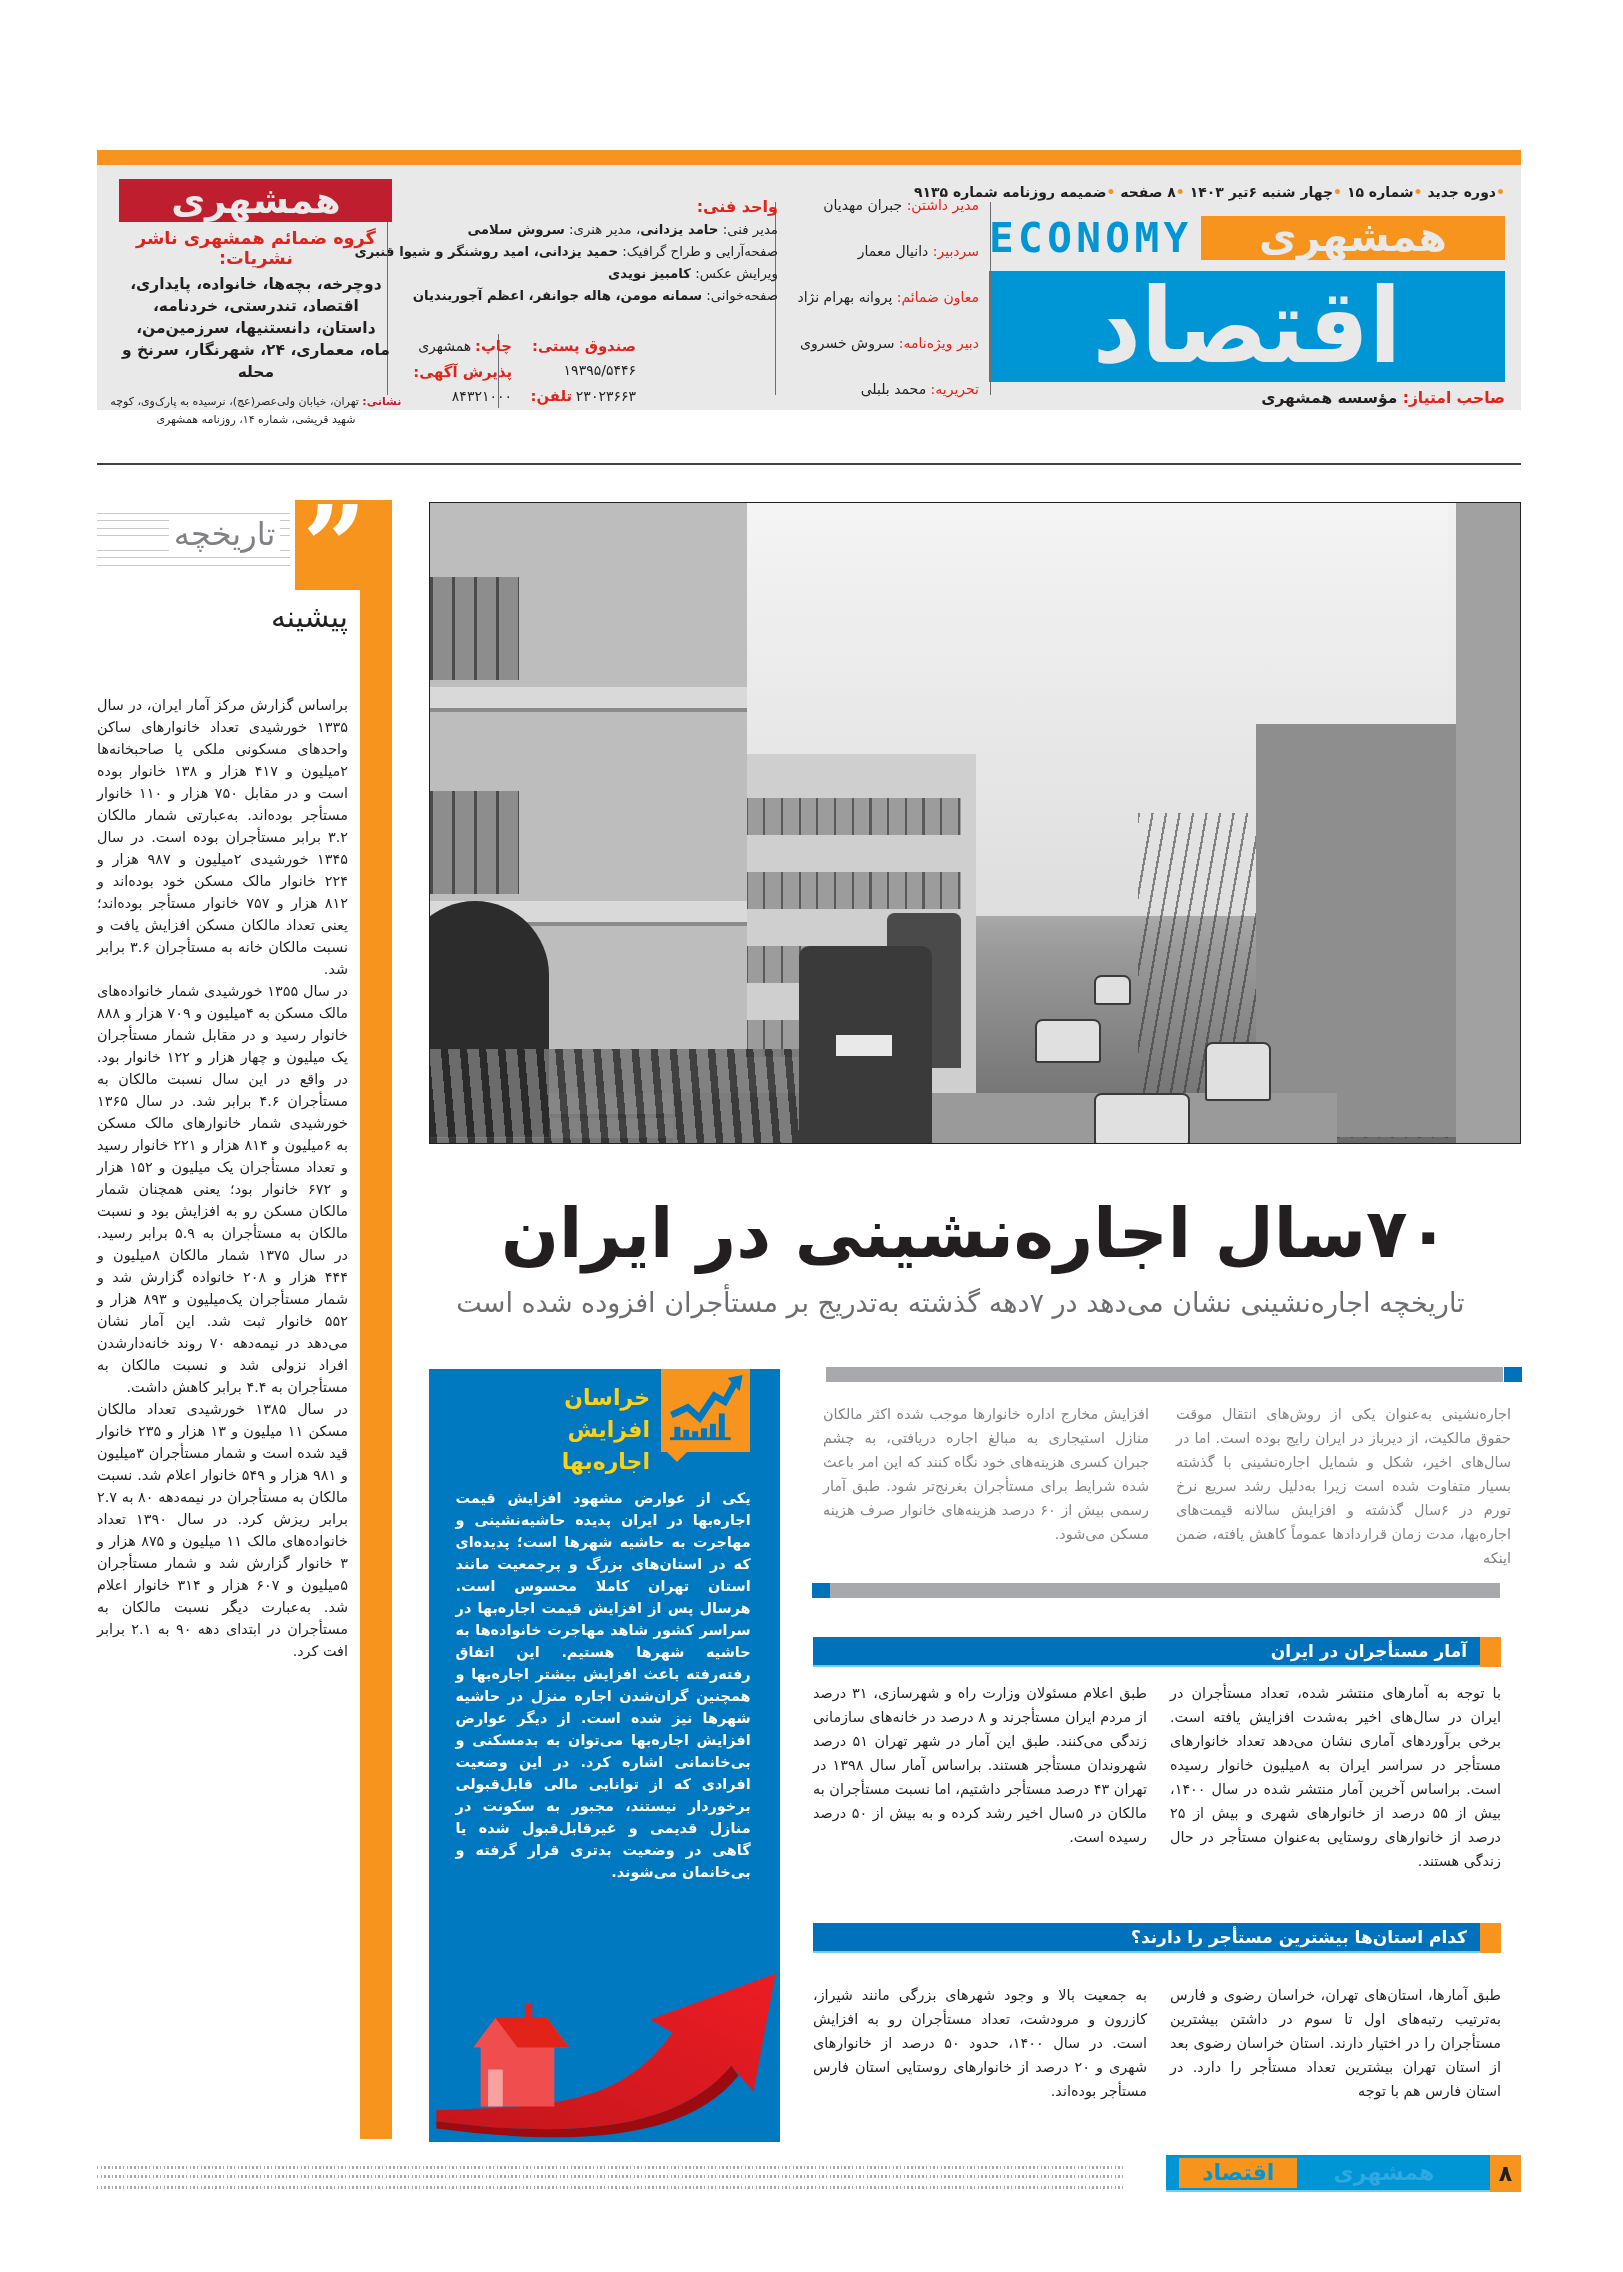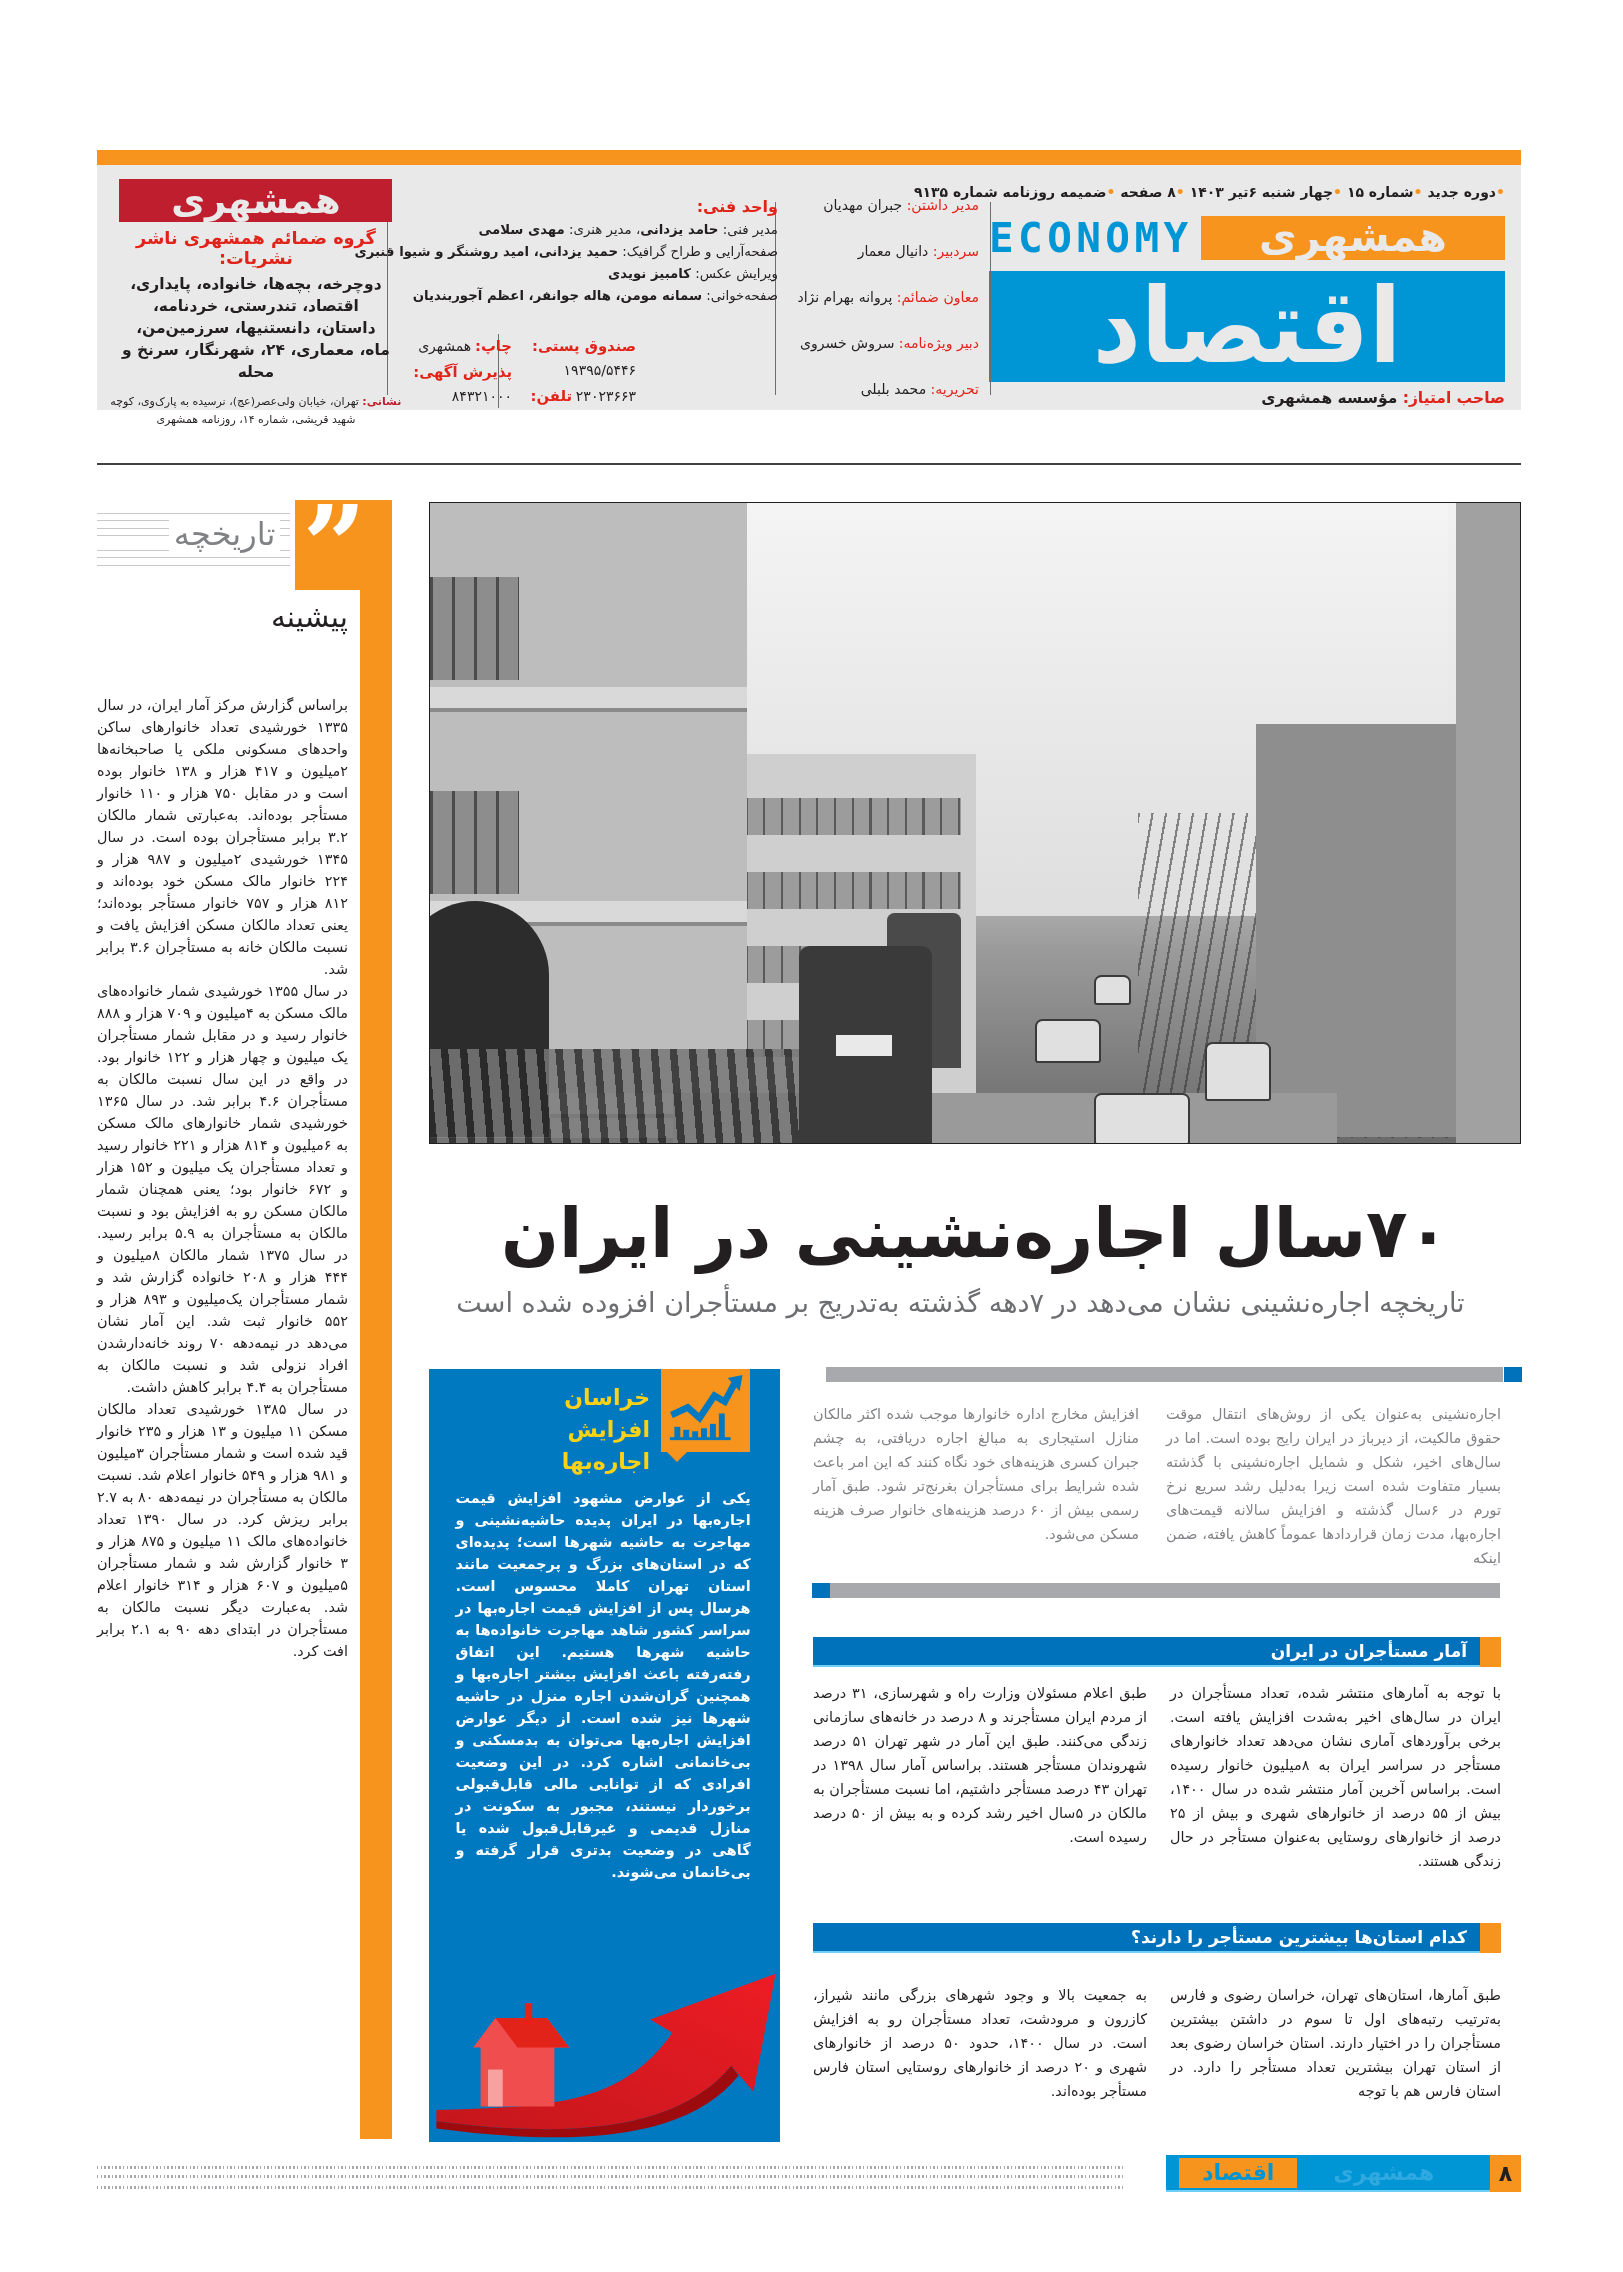--- a/index.html
+++ b/index.html
@@ -86,21 +86,21 @@
   .ph-crowd { position: absolute; left: 0; top: 546px; width: 369px; height: 96px;
     background: repeating-linear-gradient(85deg, #2a2a2a 0 7.4px, #777 7.4px 19px); opacity: .85; }
 
   
   .headline { position: absolute; left: 429px; top: 1189px; width: 1092px; text-align: center; font-size: 68px; font-weight: bold; color: #231f20; line-height: 89px; letter-spacing: -1.5px; }
   .subhead { position: absolute; left: 429px; top: 1284px; width: 1063px; text-align: center; font-size: 27px; color: #6d6e71; line-height: 37px; }
 
   
   .gray-bar { position: absolute; height: 14.8px; background: #a7a9ac; }
   .blue-tab { position: absolute; width: 17.7px; height: 14.8px; background: #0072bc; }
-  .intro-col { position: absolute; top: 1402px; font-size: 14.4px; line-height: 24px; color: #808285; text-align: justify; text-align-last: right; }
+  .intro-col { position: absolute; top: 1402px; font-size: 14.4px; line-height: 24px; color: #808285; text-align: justify; text-align-last: right; margin-left: 10px; }
 
   
   .sec-head { position: absolute; left: 813px; width: 688px; height: 29.5px; background: #0072bc; border-bottom: 2.2px solid #6dcff6; }
   .sec-head .orange { position: absolute; right: 0; top: 0; width: 20.7px; height: 29.5px; background: #f7941d; }
   .sec-head .t { position: absolute; right: 34px; top: 0; font-size: 17px; font-weight: bold; color: #ffffff; line-height: 29.5px; }
 
   .body-col { position: absolute; font-size: 14.4px; line-height: 24px; color: #231f20; text-align: justify; text-align-last: right; }
 
   
   .blue-box { position: absolute; left: 429px; top: 1369px; width: 351px; height: 773px; background: #0079c1; overflow: hidden; }
@@ -150,21 +150,21 @@
     <div class="staff-row"><span class="lbl">سردبیر:</span> <span class="val">دانیال معمار</span></div>
     <div class="staff-row"><span class="lbl">معاون ضمائم:</span> <span class="val">پروانه بهرام نژاد</span></div>
     <div class="staff-row"><span class="lbl">دبیر ویژه‌نامه:</span> <span class="val">سروش خسروی</span></div>
     <div class="staff-row"><span class="lbl">تحریریه:</span> <span class="val">محمد بلبلی</span></div>
   </div>
 
   <div class="vsep" style="right:745px; top:52px; height:193px;"></div>
 
   <div class="tech-col">
     <div class="tech-title">واحد فنی:</div>
-    <div class="tech-line"><span>مدیر فنی:</span> <b>حامد یزدانی</b><span>، مدیر هنری:</span> <b>مهدی سلامی</b></div>
+    <div class="tech-line"><span>مدیر فنی:</span> <b>حامد یزدانی</b><span>، مدیر هنری:</span> <b>سروش سلامی</b></div>
     <div class="tech-line"><span>صفحه‌آرایی و طراح گرافیک:</span> <b>حمید یزدانی، امید روشنگر و شیوا قنبری</b></div>
     <div class="tech-line"><span>ویرایش عکس:</span> <b>کامبیز نویدی</b></div>
     <div class="tech-line"><span>صفحه‌خوانی:</span> <b>سمانه مومن، هاله جوانفر، اعظم آجوربندیان</b></div>
   </div>
 
   <div class="contact-col contact-postbox">
     <div class="lbl">صندوق پستی:</div>
     <div class="val">۱۹۳۹۵/۵۴۴۶</div>
     <div><span class="val">۲۳۰۲۳۶۶۳</span> <span class="lbl">تلفن:</span></div>
   </div>

